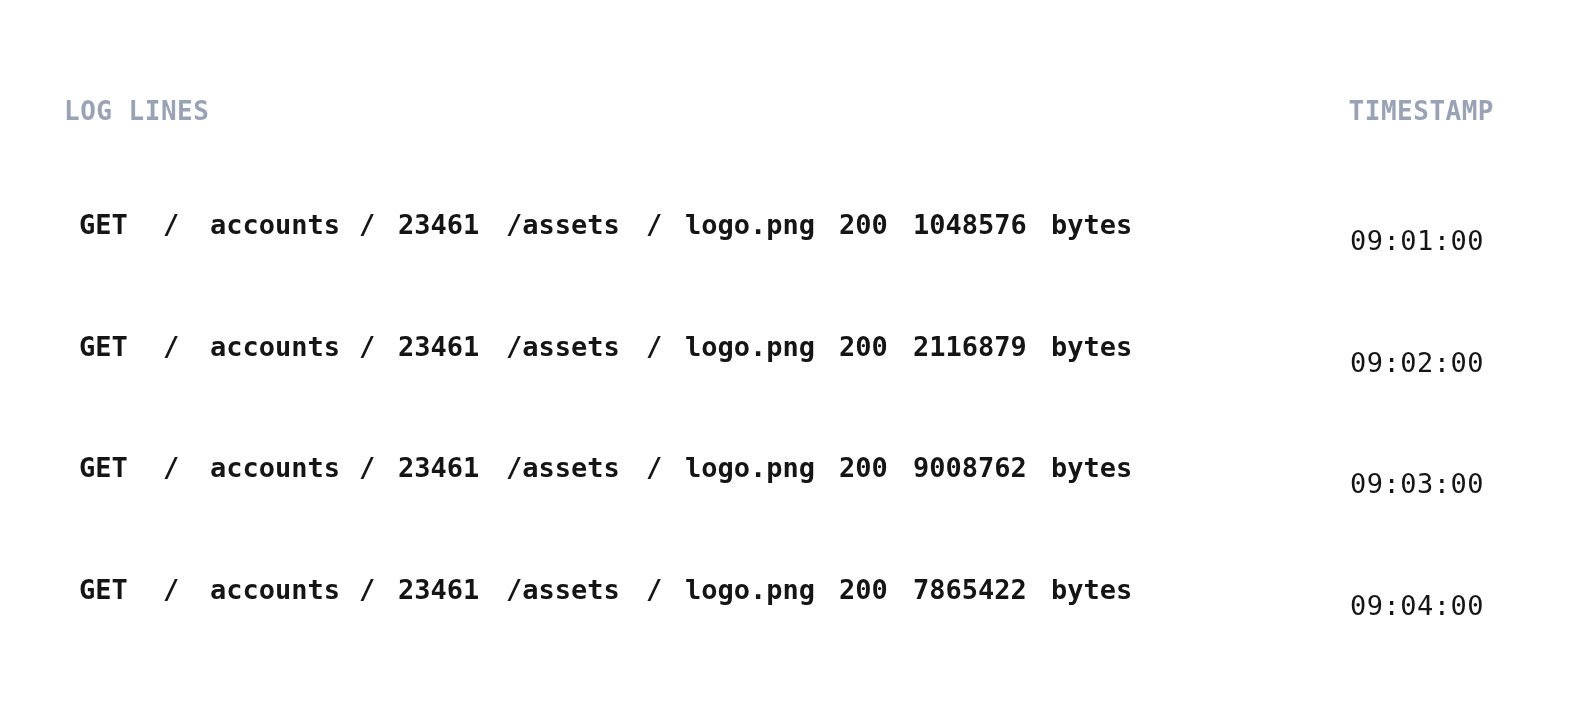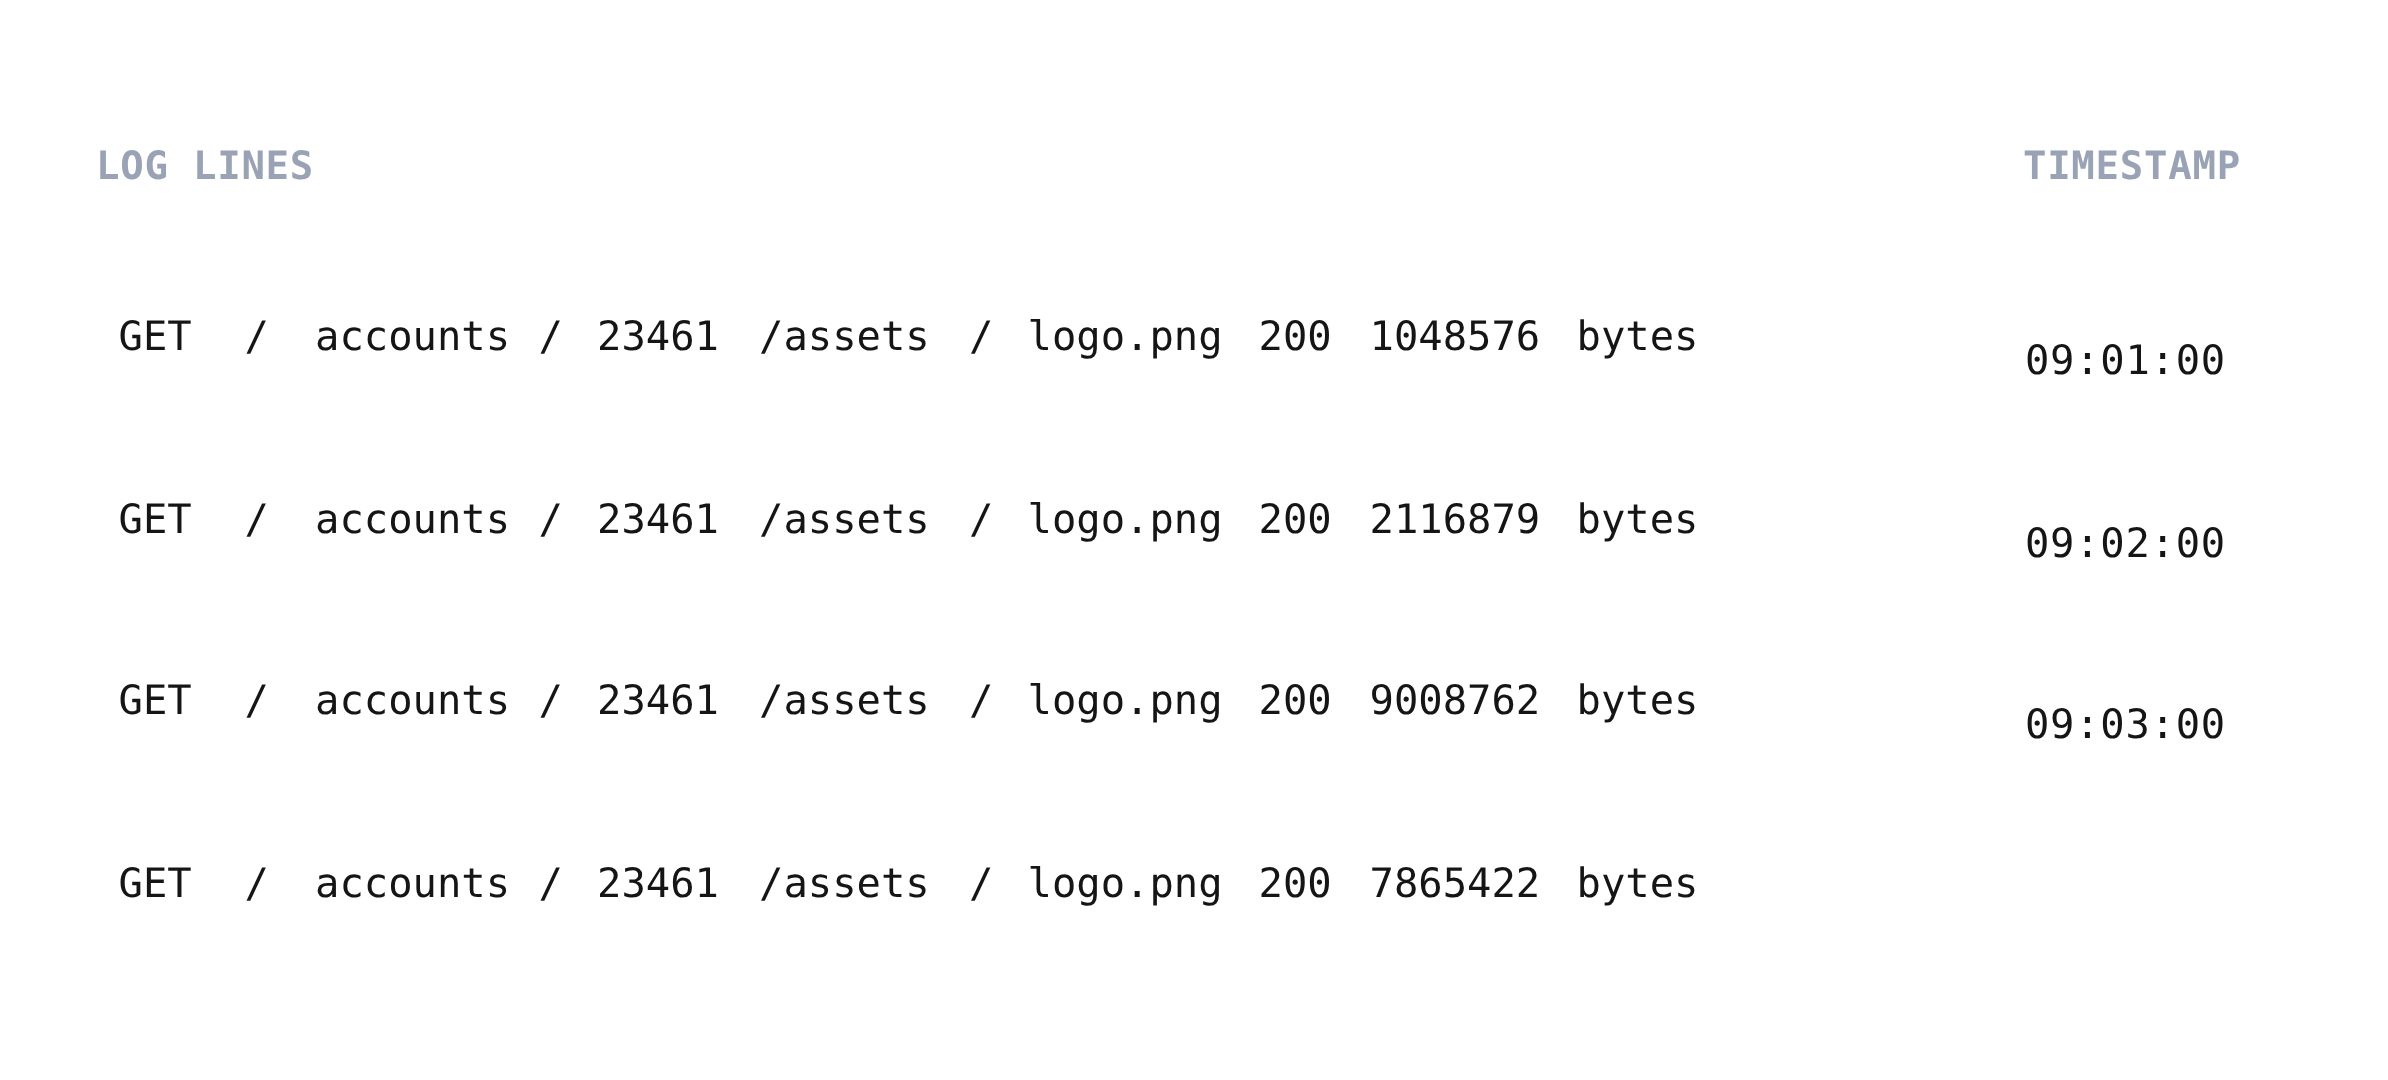--- a/index.html
+++ b/index.html
@@ -31,20 +31,21 @@
       width: 1592px;
       height: 40px;
     }
     .seg {
       position: absolute;
       top: 0;
       font-size: 27px;
       color: #151515;
       white-space: nowrap;
       line-height: 40px;
+      font-weight: bold;
     }
     .ts {
       position: absolute;
       top: 0;
       right: 108px;
       font-size: 27px;
       color: #151515;
       line-height: 40px;
       letter-spacing: 0.5px;
       margin-top: 16px;
@@ -108,15 +109,16 @@
     <span class="seg" style="left:163px;">/</span>
     <span class="seg" style="left:210px;">accounts</span>
     <span class="seg" style="left:359px;">/</span>
     <span class="seg" style="left:398px;">23461</span>
     <span class="seg" style="left:506px;">/assets</span>
     <span class="seg" style="left:646px;">/</span>
     <span class="seg" style="left:685px;">logo.png</span>
     <span class="seg" style="left:839px;">200</span>
     <span class="seg" style="left:913px;">7865422</span>
     <span class="seg" style="left:1051px;">bytes</span>
+    <span class="ts">09:04:00</span>
   </div>
 
 </div>
 
 </body></html>

